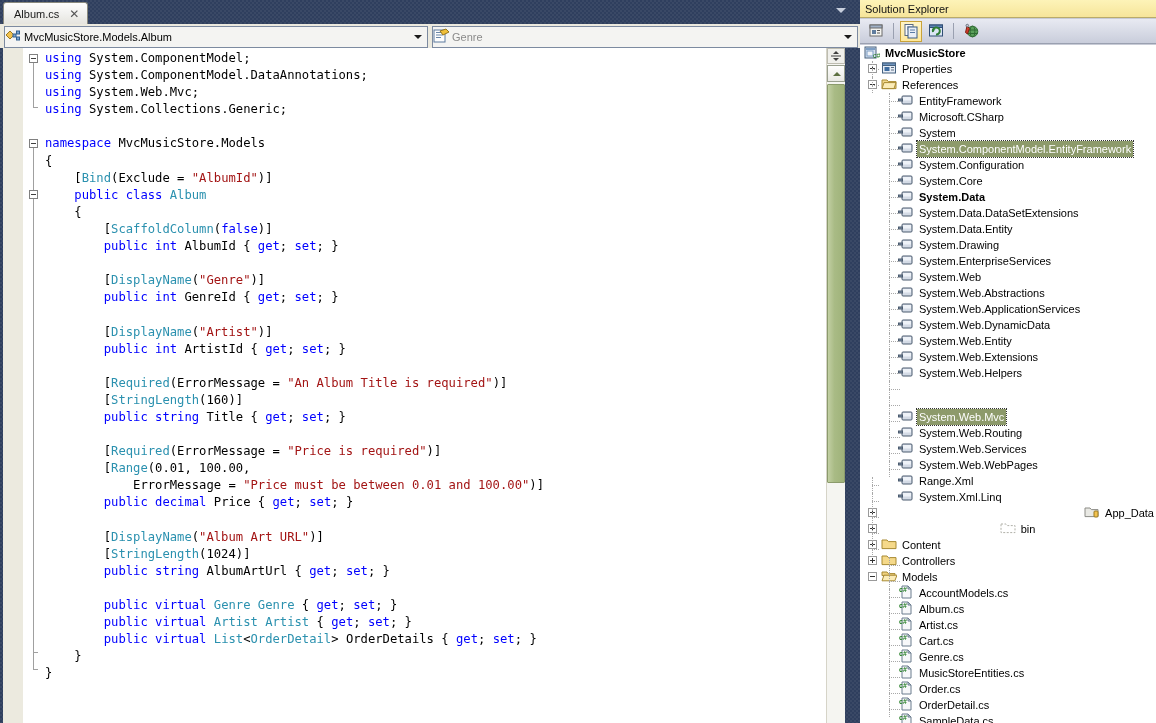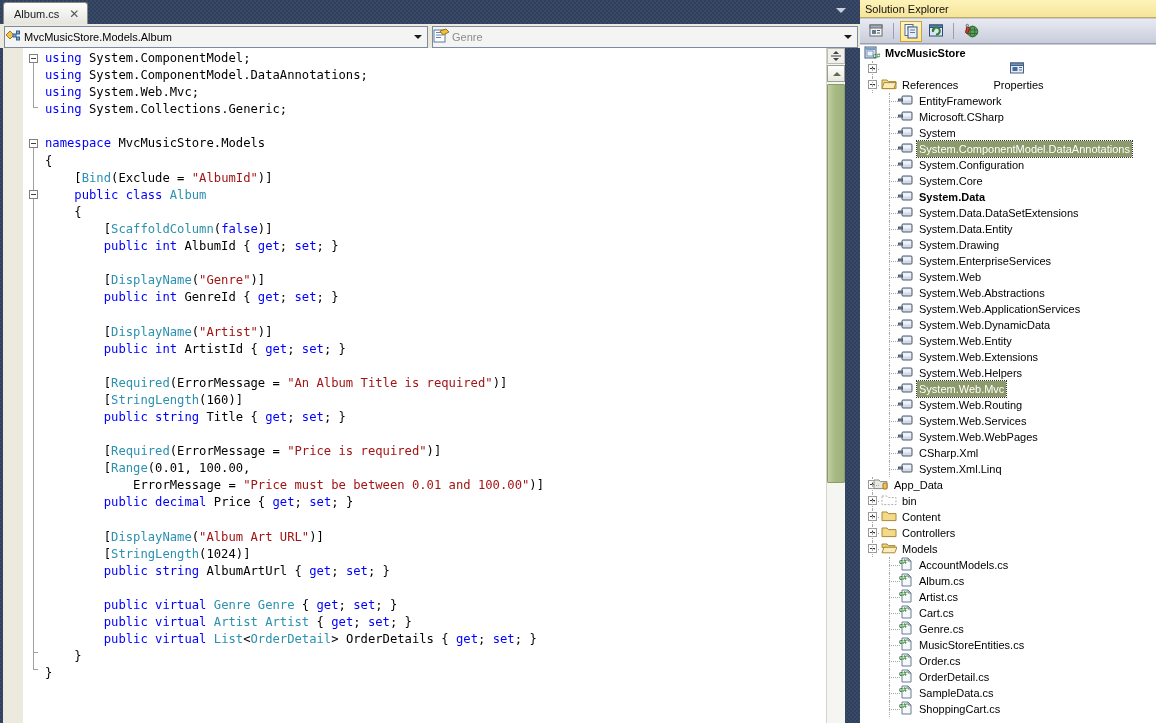--- a/index.html
+++ b/index.html
@@ -264,21 +264,21 @@
     <div class="se-tree" id="tree">
         <div class="row" style="padding-left: 4px;">
           <span class="ic" style="margin-right: 3px;"><svg width="16" height="15" viewBox="0 0 16 15">
               <rect x="1" y="2" width="11" height="11" fill="#d9e3f0" stroke="#46617f"></rect>
               <path d="M2 3 h9 v2 h-9z" fill="#7d9ec4"></path>
               <rect x="3" y="6" width="6" height="5" fill="#f0f4fa" stroke="#7d9ec4"></rect>
               <text x="9" y="13" font-size="7" fill="#1f7a1f" font-family="sans-serif">c#</text>
             </svg></span>
           <span class="lbl" style="font-weight: bold;">MvcMusicStore</span>
         </div>
-        <div class="row" style="padding-left: 21px; flex-direction: column;">
+        <div class="row" style="padding-left: 21px;">
           <span class="exp plus" style="left: 8px; top: 3px;"></span>
           <span class="ic" style="margin-right: 3px;"><svg width="16" height="14" viewBox="0 0 16 14">
               <rect x="1.5" y="2" width="13" height="10" fill="#e7edf6" stroke="#44617f"></rect>
               <rect x="1.5" y="2" width="13" height="2.5" fill="#6f93bd" stroke="#44617f"></rect>
               <rect x="3.5" y="6" width="5" height="4" fill="#3f6da0"></rect>
               <rect x="10" y="6" width="3" height="1" fill="#5b6d80"></rect>
               <rect x="10" y="8.5" width="3" height="1" fill="#5b6d80"></rect>
             </svg></span>
           <span class="lbl">Properties</span>
         </div>
@@ -313,21 +313,21 @@
               <rect x="0.5" y="5" width="4" height="2" fill="#7b8ca0" stroke="#4a5a6e"></rect>
             </svg></span>
           <span class="lbl">System</span>
         </div>
         <div class="row" style="padding-left: 38px;">
           <span class="ic" style="margin-right: 3px;"><svg width="16" height="12" viewBox="0 0 16 12">
               <rect x="4" y="2" width="10" height="8" rx="1" fill="#d4dbe6" stroke="#4a5a6e"></rect>
               <rect x="5" y="3" width="8" height="3.5" fill="#eef2f8"></rect>
               <rect x="0.5" y="5" width="4" height="2" fill="#7b8ca0" stroke="#4a5a6e"></rect>
             </svg></span>
-          <span class="lbl sel">System.ComponentModel.DataAnnotations</span>
+          <span class="lbl sel">System.ComponentModel.EntityFramework</span>
         </div>
         <div class="row" style="padding-left: 38px;">
           <span class="ic" style="margin-right: 3px;"><svg width="16" height="12" viewBox="0 0 16 12">
               <rect x="4" y="2" width="10" height="8" rx="1" fill="#d4dbe6" stroke="#4a5a6e"></rect>
               <rect x="5" y="3" width="8" height="3.5" fill="#eef2f8"></rect>
               <rect x="0.5" y="5" width="4" height="2" fill="#7b8ca0" stroke="#4a5a6e"></rect>
             </svg></span>
           <span class="lbl">System.Configuration</span>
         </div>
         <div class="row" style="padding-left: 38px;">
@@ -427,21 +427,21 @@
           <span class="lbl">System.Web.Extensions</span>
         </div>
         <div class="row" style="padding-left: 38px;">
           <span class="ic" style="margin-right: 3px;"><svg width="16" height="12" viewBox="0 0 16 12">
               <rect x="4" y="2" width="10" height="8" rx="1" fill="#d4dbe6" stroke="#4a5a6e"></rect>
               <rect x="5" y="3" width="8" height="3.5" fill="#eef2f8"></rect>
               <rect x="0.5" y="5" width="4" height="2" fill="#7b8ca0" stroke="#4a5a6e"></rect>
             </svg></span>
           <span class="lbl">System.Web.Helpers</span>
         </div>
-        <div class="row" style="padding-left: 38px;">
+        <div class="row" style="padding-left: 38px; margin-top: 28px;">
           <span class="ic" style="margin-right: 3px;"><svg width="16" height="12" viewBox="0 0 16 12">
               <rect x="4" y="2" width="10" height="8" rx="1" fill="#d4dbe6" stroke="#4a5a6e"></rect>
               <rect x="5" y="3" width="8" height="3.5" fill="#eef2f8"></rect>
               <rect x="0.5" y="5" width="4" height="2" fill="#7b8ca0" stroke="#4a5a6e"></rect>
             </svg></span>
           <span class="lbl sel">System.Web.Mvc</span>
         </div>
         <div class="row" style="padding-left: 38px;">
           <span class="ic" style="margin-right: 3px;"><svg width="16" height="12" viewBox="0 0 16 12">
               <rect x="4" y="2" width="10" height="8" rx="1" fill="#d4dbe6" stroke="#4a5a6e"></rect>
@@ -465,39 +465,39 @@
               <rect x="0.5" y="5" width="4" height="2" fill="#7b8ca0" stroke="#4a5a6e"></rect>
             </svg></span>
           <span class="lbl">System.Web.WebPages</span>
         </div>
         <div class="row" style="padding-left: 38px;">
           <span class="ic" style="margin-right: 3px;"><svg width="16" height="12" viewBox="0 0 16 12">
               <rect x="4" y="2" width="10" height="8" rx="1" fill="#d4dbe6" stroke="#4a5a6e"></rect>
               <rect x="5" y="3" width="8" height="3.5" fill="#eef2f8"></rect>
               <rect x="0.5" y="5" width="4" height="2" fill="#7b8ca0" stroke="#4a5a6e"></rect>
             </svg></span>
-          <span class="lbl">CSharp.Xml</span>
+          <span class="lbl">Range.Xml</span>
         </div>
         <div class="row" style="padding-left: 38px;">
           <span class="ic" style="margin-right: 3px;"><svg width="16" height="12" viewBox="0 0 16 12">
               <rect x="4" y="2" width="10" height="8" rx="1" fill="#d4dbe6" stroke="#4a5a6e"></rect>
               <rect x="5" y="3" width="8" height="3.5" fill="#eef2f8"></rect>
               <rect x="0.5" y="5" width="4" height="2" fill="#7b8ca0" stroke="#4a5a6e"></rect>
             </svg></span>
           <span class="lbl">System.Xml.Linq</span>
         </div>
-        <div class="row" style="padding-left: 13px;">
+        <div class="row" style="padding-left: 13px; justify-content: flex-end;">
           <span class="exp plus" style="left: 8px; top: 3px;"></span>
           <span class="ic" style="margin-right: 3px;"><svg width="16" height="14" viewBox="0 0 16 14">
               <path d="M1 3 h5 l1.4 1.6 H14 v7 H1 Z" fill="#e9e9e4" stroke="#8c8c86"></path>
               <rect x="10" y="6" width="4" height="6" rx="1" fill="#f2c14e" stroke="#9a7a20"></rect>
             </svg></span>
           <span class="lbl">App_Data</span>
         </div>
-        <div class="row" style="padding-left: 21px;">
+        <div class="row" style="padding-left: 21px; justify-content: center;">
           <span class="exp plus" style="left: 8px; top: 3px;"></span>
           <span class="ic" style="margin-right: 3px;"><svg width="16" height="14" viewBox="0 0 16 14">
               <path d="M1 3 h5 l1.4 1.6 H15 v7 H1 Z" fill="none" stroke="#b0b0a8" stroke-dasharray="2,1.5"></path>
             </svg></span>
           <span class="lbl">bin</span>
         </div>
         <div class="row" style="padding-left: 21px;">
           <span class="exp plus" style="left: 8px; top: 3px;"></span>
           <span class="ic" style="margin-right: 3px;"><svg width="16" height="14" viewBox="0 0 16 14">
               <path d="M1 3 h5 l1.4 1.6 H15 v7 H1 Z" fill="#f5d98a" stroke="#a88a33"></path>

